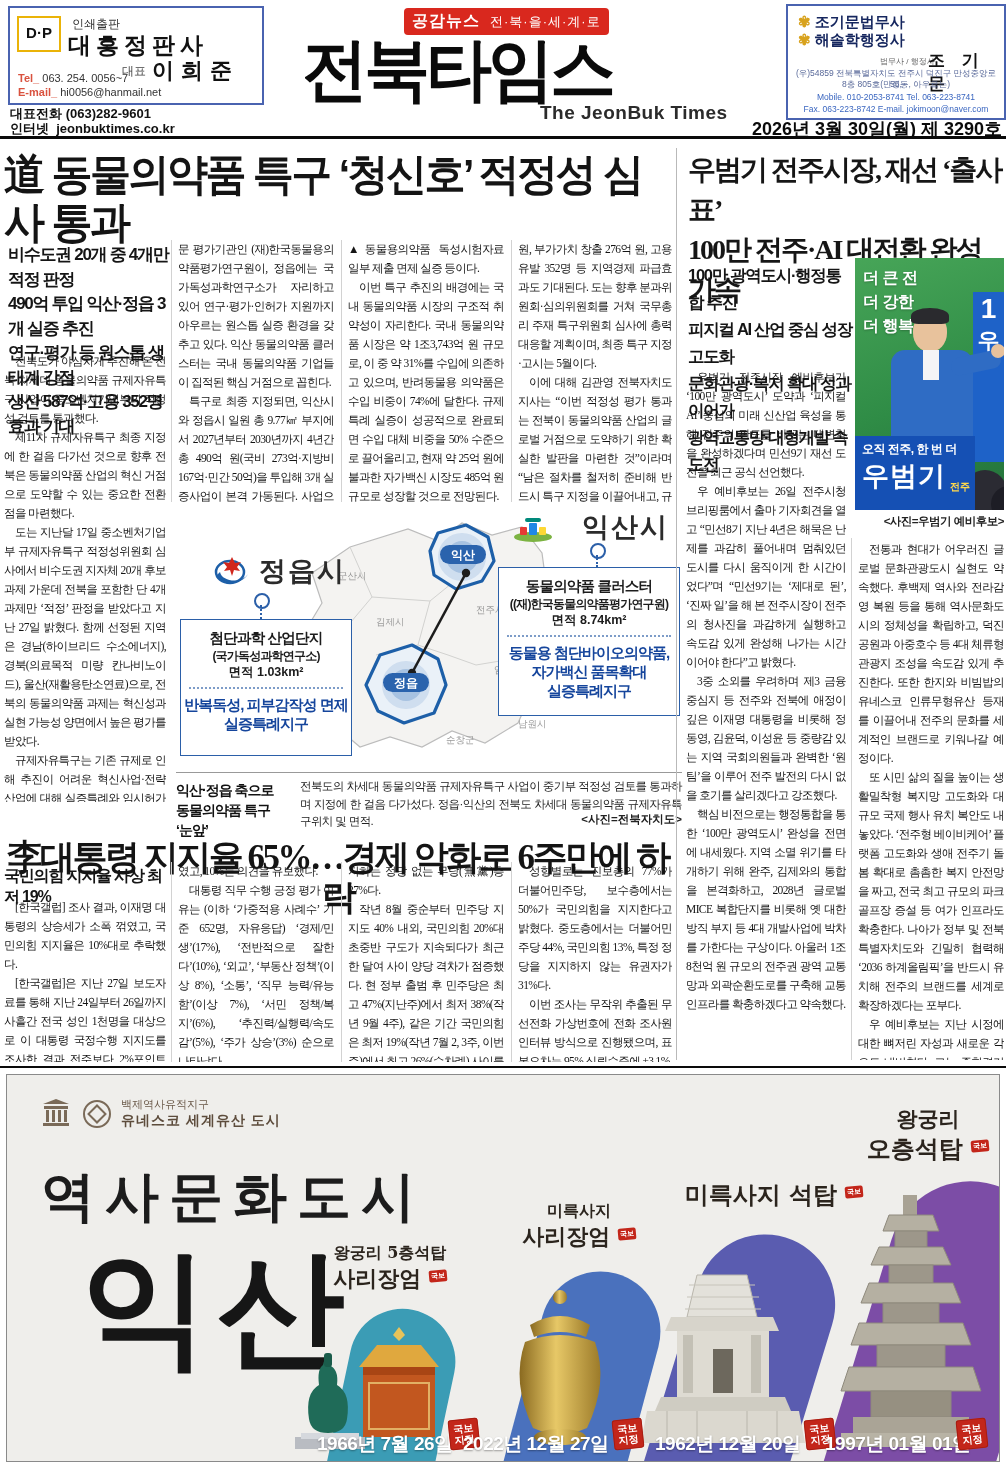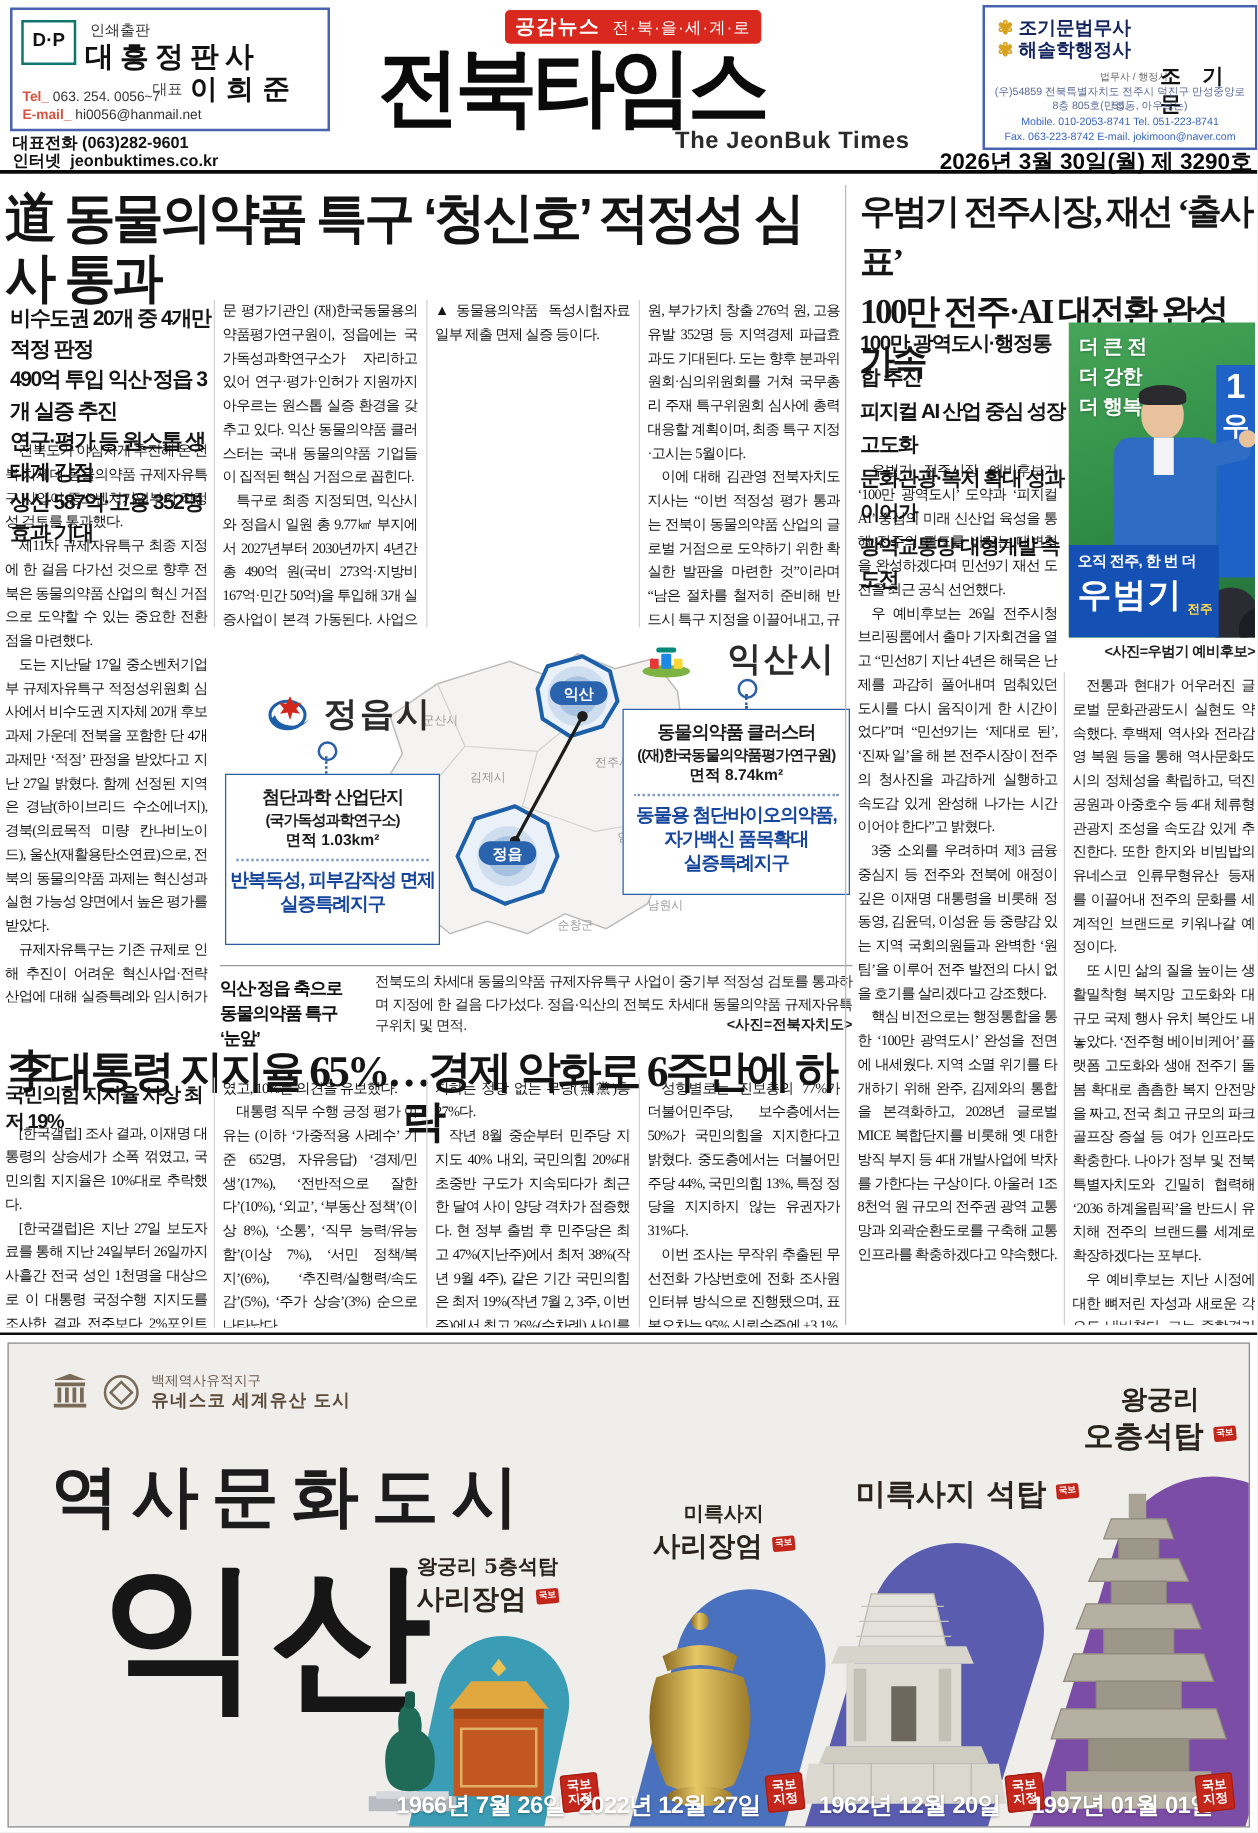--- a/index.html
+++ b/index.html
@@ -1,21 +1,21 @@
 <!DOCTYPE html>
 <html><head>
 <meta charset="utf-8">
 <style>
   html,body{margin:0;padding:0;background:#e8e8e8;}
   .page{position:relative;width:1006px;height:1466px;background:#ffffff;overflow:hidden;
         font-family:"Liberation Serif",serif;color:#111;}
   .abs{position:absolute;}
   
   .adbox{border:2px solid #4a63b0;background:#fff;}
-  .print-logo{border:2px solid #0f766e;font:900 15px/30px "Liberation Sans",sans-serif;text-align:center;color:#111;}
+  .print-logo{border:2px solid #eab308;font:900 15px/30px "Liberation Sans",sans-serif;text-align:center;color:#111;}
   .print-cat{font:12px "Liberation Sans",sans-serif;color:#333;}
   .print-co{font:900 23px "Liberation Sans",sans-serif;letter-spacing:5px;color:#111;}
   .ceo-label{font:12px "Liberation Sans",sans-serif;color:#444;}
   .ceo-name{font:900 22px "Liberation Sans",sans-serif;letter-spacing:7px;color:#111;}
   .print-line{font:11px "Liberation Sans",sans-serif;color:#333;}
   .red-lab{color:#d9523f;font-weight:700;}
   .contact{font:700 13px "Liberation Sans",sans-serif;color:#111;}
   .badge{background:#d9281e;color:#fff;border-radius:4px;font-family:"Liberation Sans",sans-serif;
          display:flex;align-items:center;gap:10px;padding:3px 8px;}
   .badge b{font-size:16px;letter-spacing:1px;}
@@ -109,21 +109,21 @@
     <div class="abs paper-title" style="left:302px;top:36px;">전북타임스</div>
     <div class="abs paper-sub" style="left:540px;top:102px;">The JeonBuk Times</div>
 
     <div class="abs adbox" style="left:786px;top:4px;width:216px;height:112px;">
       <div class="abs law-name-row" style="left:10px;top:7px;"><span class="flower">✾</span> <span>조기문법무사</span></div>
       <div class="abs law-name-row" style="left:10px;top:25px;"><span class="flower">✾</span> <span>해솔학행정사</span></div>
       <div class="abs law-role" style="left:92px;top:50px;">법무사 / 행정사</div>
       <div class="abs law-person" style="left:140px;top:43px;">조 기 문</div>
       <div class="abs law-addr" style="left:4px;top:62px;width:208px;">(우)54859 전북특별자치도 전주시 덕진구 만성중앙로 55,</div>
       <div class="abs law-addr" style="left:4px;top:73px;width:208px;">8층 805호(만성동, 아우르는)</div>
-      <div class="abs law-tel" style="left:4px;top:85px;width:208px;">Mobile. 010-2053-8741  Tel. 051-223-8741</div>
+      <div class="abs law-tel" style="left:4px;top:85px;width:208px;">Mobile. 010-2053-8741  Tel. 063-223-8741</div>
       <div class="abs law-tel" style="left:4px;top:97px;width:208px;">Fax. 063-223-8742  E-mail. jokimoon@naver.com</div>
     </div>
     <div class="abs dateline" style="left:700px;top:117px;width:302px;">2026년 3월 30일(월) 제 3290호</div>
   </div>
   <div class="abs toprule" style="left:0;top:136px;width:1006px;height:3px;"></div>
 
   <div class="abs h-main" style="left:4px;top:150px;width:670px;">道 동물의약품 특구 ‘청신호’ 적정성 심사 통과</div>
 
   <div class="abs subheads" style="left:8px;top:243px;width:166px;">
     <div>비수도권 20개 중 4개만 적정 판정</div>
@@ -138,20 +138,21 @@
     <p>도는 지난달 17일 중소벤처기업부 규제자유특구 적정성위원회 심사에서 비수도권 지자체 20개 후보과제 가운데 전북을 포함한 단 4개 과제만 ‘적정’ 판정을 받았다고 지난 27일 밝혔다. 함께 선정된 지역은 경남(하이브리드 수소에너지), 경북(의료목적 미량 칸나비노이드), 울산(재활용탄소연료)으로, 전북의 동물의약품 과제는 혁신성과 실현 가능성 양면에서 높은 평가를 받았다.</p>
       <p>규제자유특구는 기존 규제로 인해 추진이 어려운 혁신사업·전략산업에 대해 실증특례와 임시허가 등을 부여하는 지역 단위 규제샌드박스 제도다. 특구로 지정되면 규제 신속확인, 실증특례, 임시허가 등 규제혁신과 함께 실증 R&amp;D, 인프라 구축, 사업화 지원 등 재정 지원이 이뤄진다. 2019년 첫 지정 이후 현재까지 전국 42개 특구가 지정됐으며 이 중 25개가 운영 중이다.</p>
 
   </div>
   <div class="abs bodycol" style="left:178px;top:240px;width:156px;height:262px;">
     <p class="cont">문 평가기관인 (재)한국동물용의약품평가연구원이, 정읍에는 국가독성과학연구소가 자리하고 있어 연구·평가·인허가 지원까지 아우르는 원스톱 실증 환경을 갖추고 있다. 익산 동물의약품 클러스터는 국내 동물의약품 기업들이 집적된 핵심 거점으로 꼽힌다.</p>
       <p>특구로 최종 지정되면, 익산시와 정읍시 일원 총 9.77㎢ 부지에서 2027년부터 2030년까지 4년간 총 490억 원(국비 273억·지방비 167억·민간 50억)을 투입해 3개 실증사업이 본격 가동된다. 사업으로는 ▲첨단 동물용 바이오의약품 및 신약에 대한 안전성·유효성 심사 규정 실증 ▲자가백신 대상 품목 확대 실증</p>
   </div>
   <div class="abs bodycol" style="left:348px;top:240px;width:156px;height:262px;">
     <p class="cont">▲동물용의약품 독성시험자료 일부 제출 면제 실증 등이다.</p>
+      <p>이번 특구 추진의 배경에는 국내 동물의약품 시장의 구조적 취약성이 자리한다. 국내 동물의약품 시장은 약 1조3,743억 원 규모로, 이 중 약 31%를 수입에 의존하고 있으며, 반려동물용 의약품은 수입 비중이 74%에 달한다. 규제특례 실증이 성공적으로 완료되면 수입 대체 비중을 50% 수준으로 끌어올리고, 현재 약 25억 원에 불과한 자가백신 시장도 485억 원 규모로 성장할 것으로 전망된다.</p>
   </div>
   <div class="abs bodycol" style="left:518px;top:240px;width:154px;height:262px;">
     <p class="cont">원, 부가가치 창출 276억 원, 고용유발 352명 등 지역경제 파급효과도 기대된다. 도는 향후 분과위원회·심의위원회를 거쳐 국무총리 주재 특구위원회 심사에 총력 대응할 계획이며, 최종 특구 지정·고시는 5월이다.</p>
       <p>이에 대해 김관영 전북자치도지사는 “이번 적정성 평가 통과는 전북이 동물의약품 산업의 글로벌 거점으로 도약하기 위한 확실한 발판을 마련한 것”이라며 “남은 절차를 철저히 준비해 반드시 특구 지정을 이끌어내고, 규제혁신을 기반으로 대한민국 동물헬스케어 산업을 선도해 나가겠다”고 밝혔다.</p>
 
   </div>
   <div class="abs colrule" style="left:171px;top:240px;height:262px;"></div>
   <div class="abs colrule" style="left:341px;top:240px;height:262px;"></div>
   <div class="abs colrule" style="left:511px;top:240px;height:262px;"></div>
 

